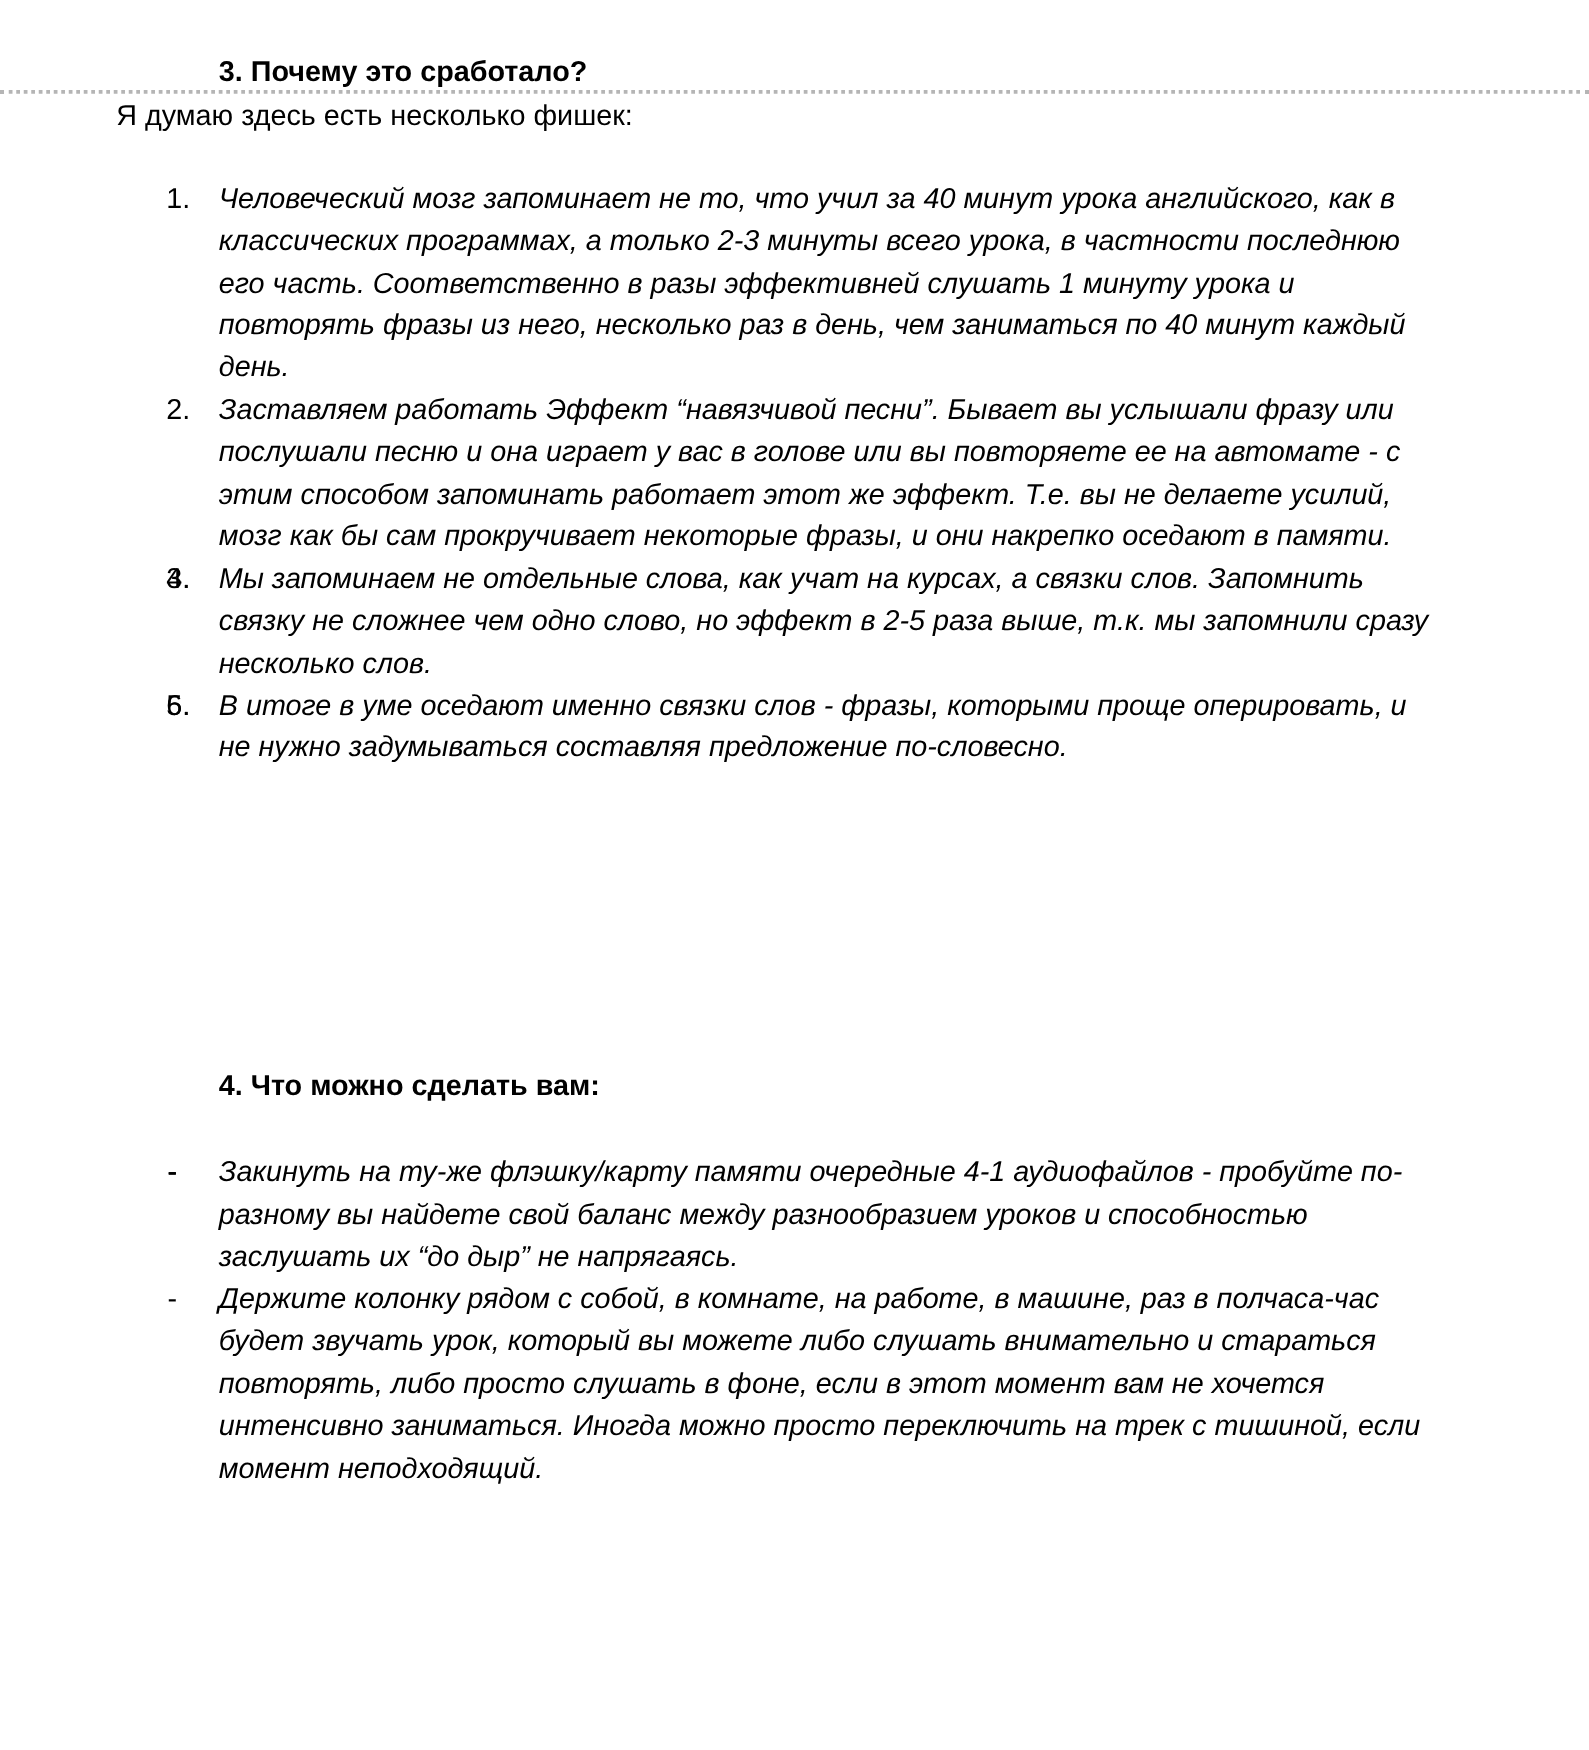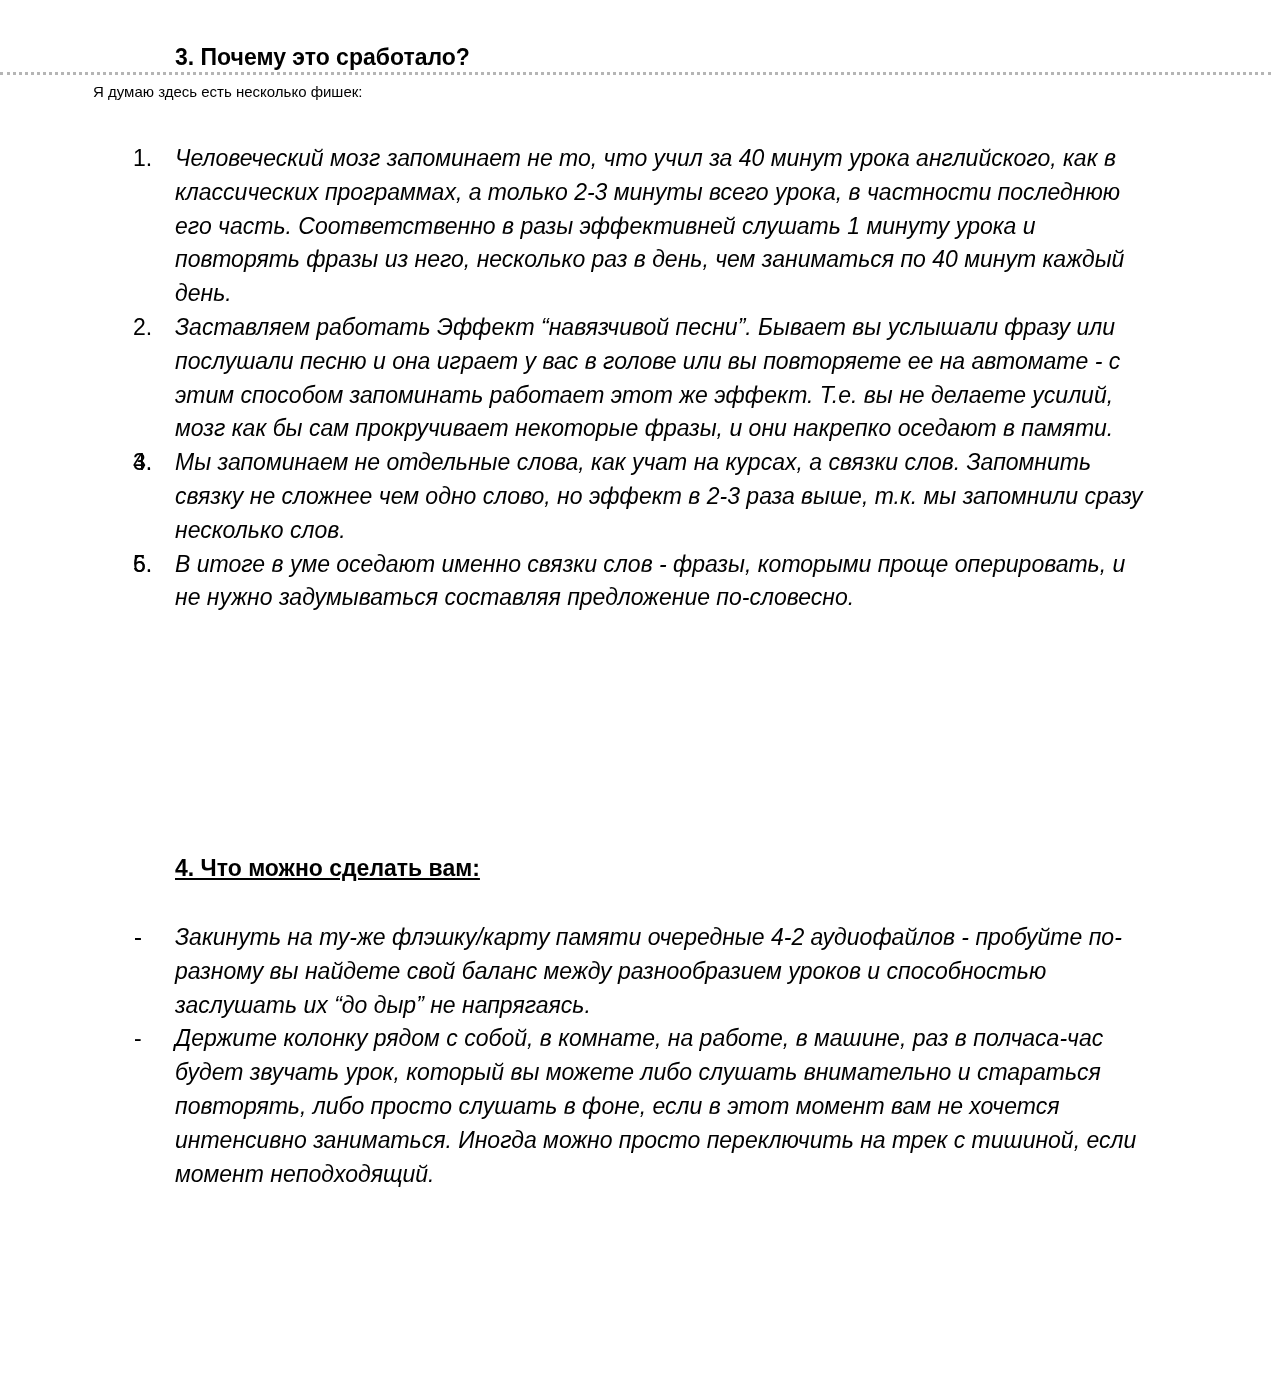--- a/index.html
+++ b/index.html
@@ -24,34 +24,34 @@
     }
     .heading {
       position: absolute;
       left: 175px;
       font-weight: bold;
       font-size: 23px;
       line-height: 30px;
       white-space: nowrap;
     }
     #heading-3 { top: 42px; }
-    #heading-4 { top: 853px; text-decoration: underline; }
+    #heading-4 { top: 853px; }
     .page-break {
       position: absolute;
       left: 0;
       top: 72px;
       width: 1271px;
       height: 0;
       border-top: 3px dotted #b5b5b5;
     }
     .intro {
       position: absolute;
       left: 93px;
       top: 77px;
-      font-size: 15px;
+      font-size: 23px;
       line-height: 30px;
       white-space: nowrap;
     }
     .list {
       position: absolute;
       left: 0;
       margin: 0;
       padding: 0;
       list-style: none;
     }
@@ -94,21 +94,21 @@
     </li>
     <li class="list-item">
       <span class="marker">2.</span>
       <span class="item-text">Заставляем работать Эффект “навязчивой песни”. Бывает вы услышали фразу или послушали песню и она играет у вас в голове или вы повторяете ее на автомате - с этим способом запоминать работает этот же эффект. Т.е. вы не делаете усилий, мозг как бы сам прокручивает некоторые фразы, и они накрепко оседают в памяти.</span>
     </li>
     <li class="list-item">
       <span class="marker">3.</span>
     </li>
     <li class="list-item">
       <span class="marker">4.</span>
-      <span class="item-text">Мы запоминаем не отдельные слова, как учат на курсах, а связки слов. Запомнить связку не сложнее чем одно слово, но эффект в 2-3 раза выше, т.к. мы запомнили сразу несколько слов.</span>
+      <span class="item-text">Мы запоминаем не отдельные слова, как учат на курсах, а связки слов. Запомнить связку не сложнее чем одно слово, но эффект в 2-5 раза выше, т.к. мы запомнили сразу несколько слов.</span>
     </li>
     <li class="list-item">
       <span class="marker">5.</span>
     </li>
     <li class="list-item">
       <span class="marker">6.</span>
       <span class="item-text">В итоге в уме оседают именно связки слов - фразы, которыми проще оперировать, и не нужно задумываться составляя предложение по-словесно.</span>
     </li>
   </ol>
 
@@ -116,21 +116,21 @@
 
   <ul id="actions-list" class="list">
     <li class="list-item">
       <span class="marker dash-marker">-</span>
     </li>
     <li class="list-item">
       <span class="marker dash-marker">-</span>
     </li>
     <li class="list-item">
       <span class="marker dash-marker">-</span>
-      <span class="item-text">Закинуть на ту-же флэшку/карту памяти очередные 4-2 аудиофайлов - пробуйте по-разному вы найдете свой баланс между разнообразием уроков и способностью заслушать их “до дыр” не напрягаясь.</span>
+      <span class="item-text">Закинуть на ту-же флэшку/карту памяти очередные 4-1 аудиофайлов - пробуйте по-разному вы найдете свой баланс между разнообразием уроков и способностью заслушать их “до дыр” не напрягаясь.</span>
     </li>
     <li class="list-item">
       <span class="marker dash-marker">-</span>
       <span class="item-text">Держите колонку рядом с собой, в комнате, на работе, в машине, раз в полчаса-час будет звучать урок, который вы можете либо слушать внимательно и стараться повторять, либо просто слушать в фоне, если в этот момент вам не хочется интенсивно заниматься. Иногда можно просто переключить на трек с тишиной, если момент неподходящий.</span>
     </li>
   </ul>
 
 </div>
 
 </body></html>

